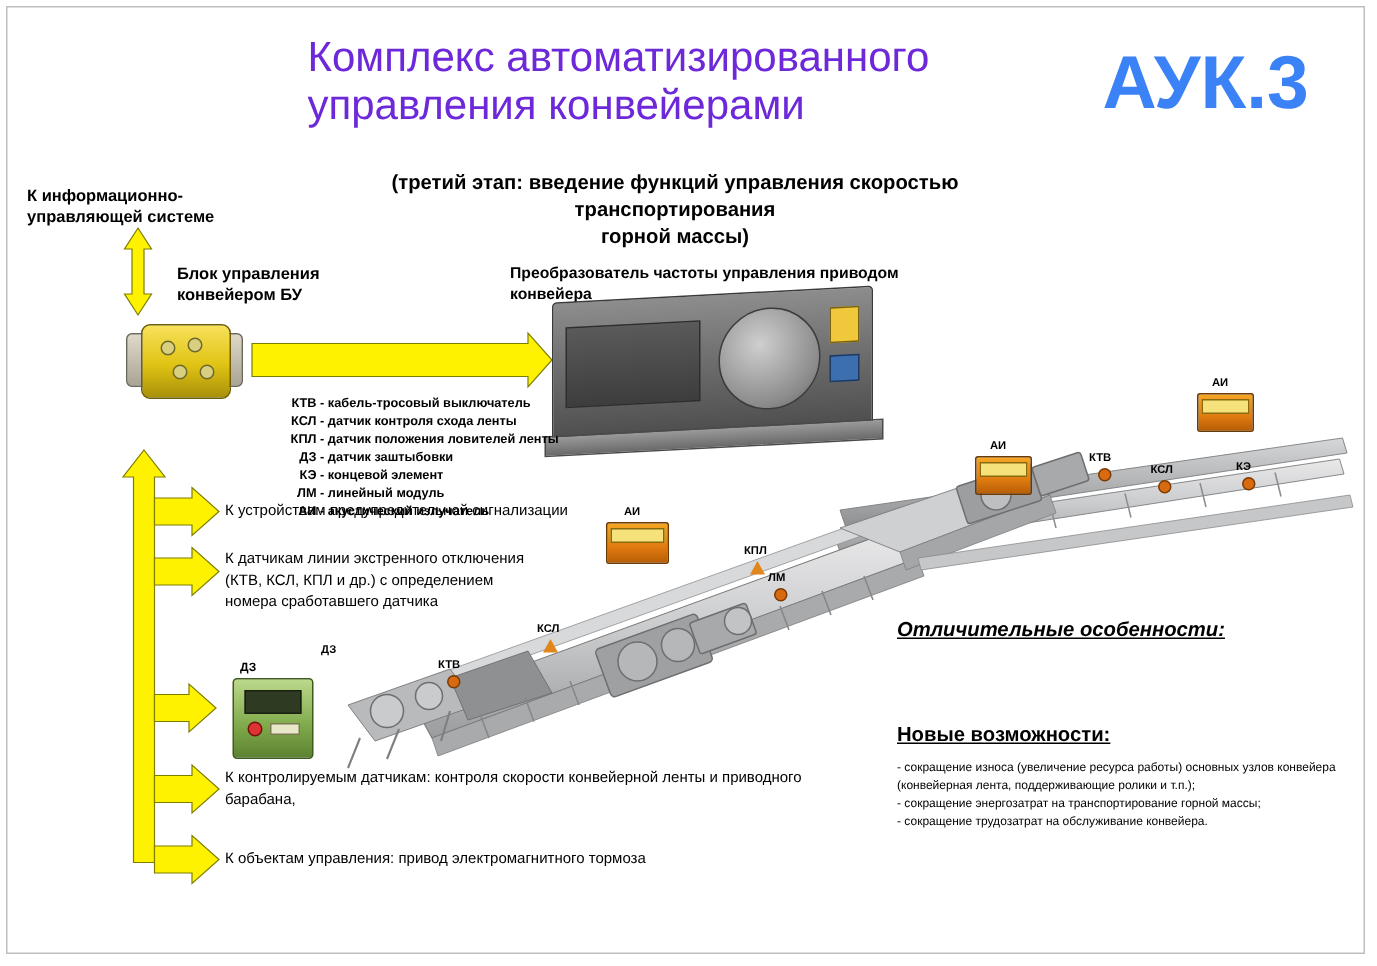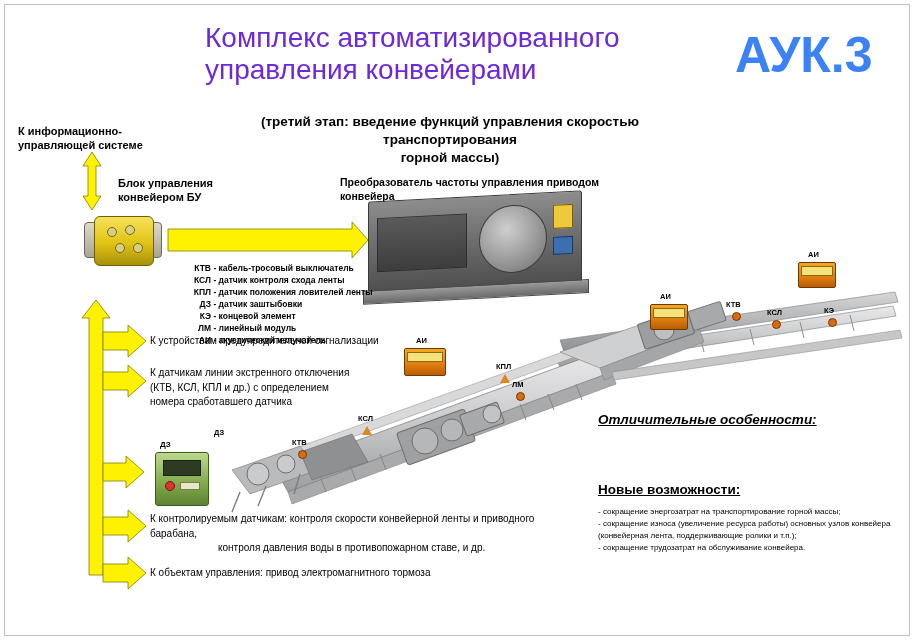--- a/index.html
+++ b/index.html
@@ -313,21 +313,20 @@
   <div class="abs arrow-lbl" style="left:150px;top:334px;width:300px;">К устройствам предупредительной сигнализации</div>
 
   <div class="abs arrow-lbl" style="left:150px;top:366px;width:300px;">
     <div>К датчикам линии экстренного отключения</div>
     <div>(КТВ, КСЛ, КПЛ и др.) с определением</div>
     <div>номера сработавшего датчика</div>
   </div>
 
   <div class="abs arrow-lbl" style="left:150px;top:512px;width:430px;">
     <div>К контролируемым датчикам: контроля скорости конвейерной ленты и приводного барабана,</div>
-    <div style="margin-left:68px;">контроля давления воды в противопожарном ставе, и др.</div>
   </div>
 
   <div class="abs arrow-lbl" style="left:150px;top:566px;width:430px;">К объектам управления: привод электромагнитного тормоза</div>
 
   <div class="pu1">
     <div class="screen"></div>
     <div class="btn"></div>
     <div class="btn2"></div>
   </div>
   <div class="abs" style="left:160px;top:440px;font-size:8px;font-weight:bold;">ДЗ</div>
@@ -367,18 +366,18 @@
 
   <div class="sensor-tag" style="left:292px;top:438px;">КТВ</div>
   <div class="marker-dot" style="left:298px;top:450px;"></div>
 
   <div class="sensor-tag" style="left:214px;top:428px;">ДЗ</div>
 
   <div class="abs feat-title" style="left:598px;top:412px;font-style:italic;">Отличительные особенности:</div>
 
   <div class="abs feat-title" style="left:598px;top:482px;">Новые возможности:</div>
   <div class="abs feat-list" style="left:598px;top:506px;width:296px;">
+    <div>- сокращение износа (увеличение ресурса работы) основных узлов конвейера (конвейерная лента, поддерживающие ролики и т.п.);</div>
     <div>- сокращение энергозатрат на транспортирование горной массы;</div>
-    <div>- сокращение износа (увеличение ресурса работы) основных узлов конвейера (конвейерная лента, поддерживающие ролики и т.п.);</div>
     <div>- сокращение трудозатрат на обслуживание конвейера.</div>
   </div>
 
 </div>
 
 </body></html>

